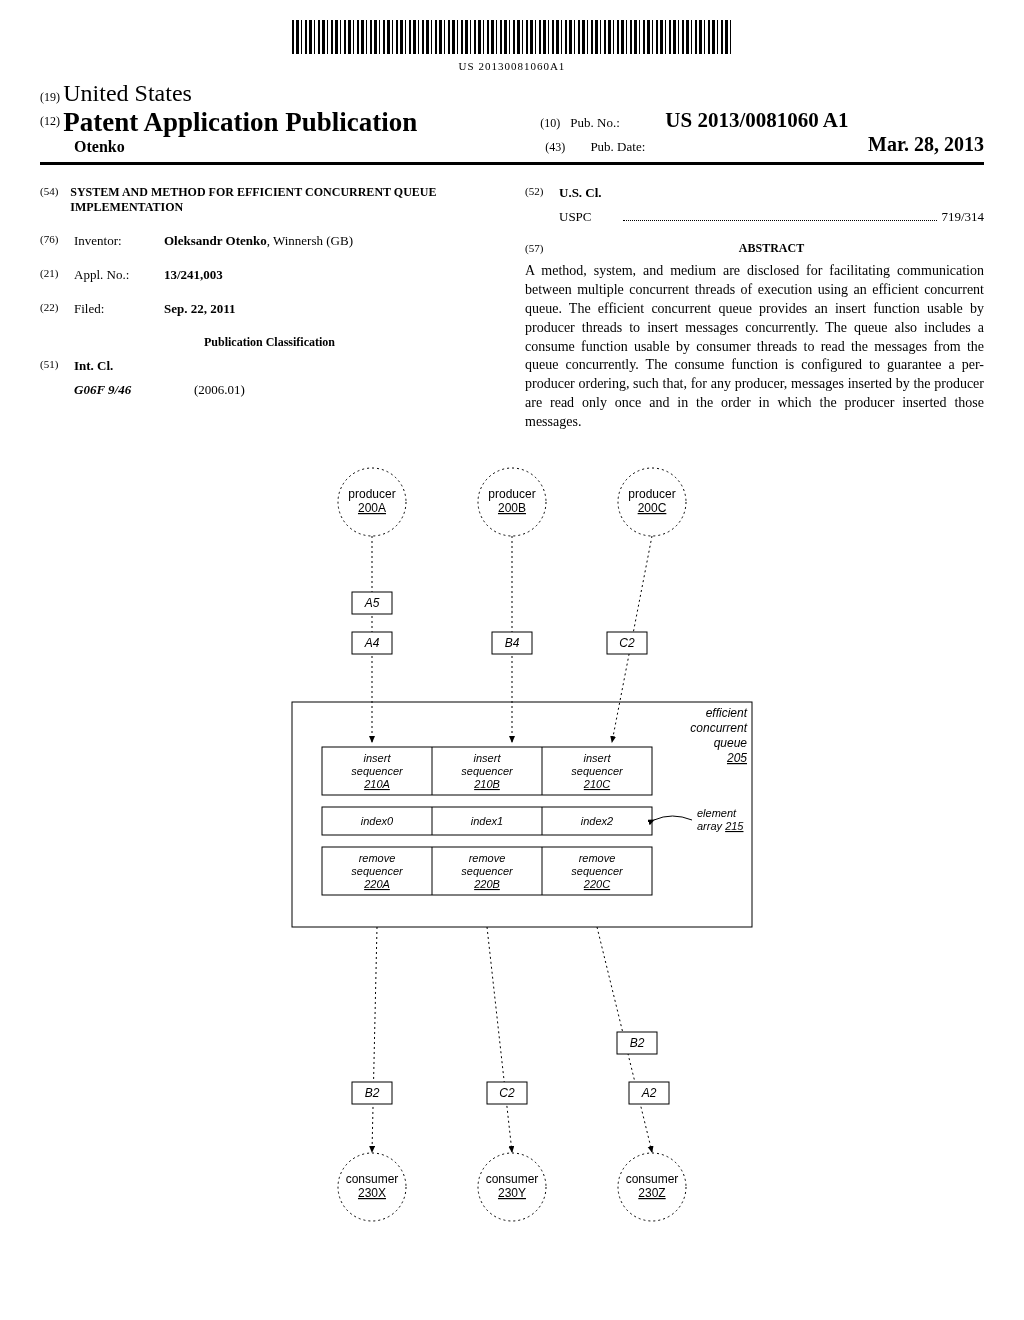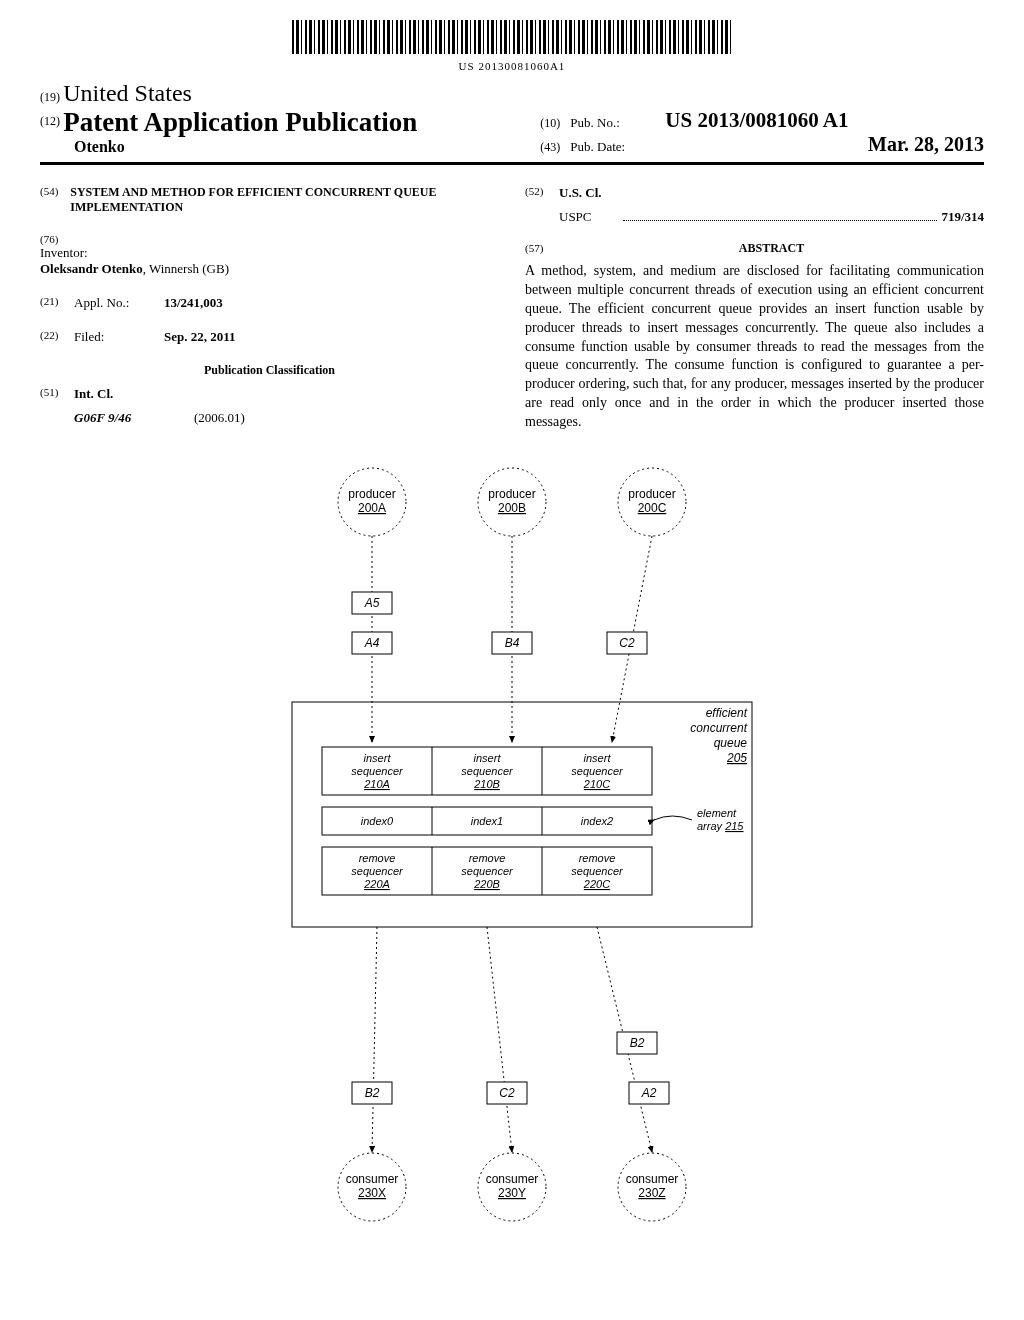--- a/index.html
+++ b/index.html
@@ -55,21 +55,21 @@
   .field-num { width: 34px; font-size: 11px; }
   .field-lbl { width: 90px; }
   .field-val { flex: 1; }
   .title54 { font-weight: bold; font-size: 12px; }
   .section-head { text-align: center; font-weight: bold; margin: 18px 0 8px; font-size: 12px; }
   .intcl-row { display:flex; }
   .intcl-code { font-style: italic; font-weight: bold; width: 120px; }
   .uspc-row { display: flex; align-items: baseline; }
   .uspc-lbl { width: 60px; }
   .dots { flex: 1; border-bottom: 1px dotted #000; margin: 0 4px; height: 10px; }
-  .uspc-val { font-weight: bold; }
+  .uspc-val { font-weight: normal; }
   .abstract-head { text-align: center; font-weight: bold; font-size: 12px; margin: 6px 0; }
   .abstract-body { text-align: justify; font-size: 14px; line-height: 1.35; }
   .figure-area {
     margin-top: 30px;
     display: flex;
     justify-content: center;
   }
   svg { font-family: Arial, Helvetica, sans-serif; }
 </style>
 </head>
@@ -93,37 +93,37 @@
     <div style="padding-left: 34px;">
       <span class="inventor-last">Otenko</span>
     </div>
   </div>
   <div class="header-right">
     <div style="display:flex; align-items:baseline;">
       <span class="small-num" style="width:30px;">(10)</span>
       <span class="pubno-lbl" style="width:95px;">Pub. No.:</span>
       <span class="pubno-val">US 2013/0081060 A1</span>
     </div>
-    <div style="display:flex; align-items:baseline;">
+    <div style="display:flex; align-items:baseline;text-align:center;">
       <span class="small-num" style="width:30px;">(43)</span>
       <span class="pubno-lbl" style="width:95px;">Pub. Date:</span>
       <span class="pubdate-val" style="margin-left:auto;">Mar. 28, 2013</span>
     </div>
   </div>
 </div>
 
 <hr class="thick">
 
 <div class="two-col">
   <div class="col">
     <div class="field-row">
       <div class="field-num">(54)</div>
       <div class="title54">SYSTEM AND METHOD FOR EFFICIENT CONCURRENT QUEUE IMPLEMENTATION</div>
     </div>
-    <div class="field-row" style="margin-top:18px;flex-direction:column;">
+    <div class="field-row" style="margin-top:18px;">
       <div class="field-num">(76)</div>
       <div class="field-lbl">Inventor:</div>
       <div class="field-val">
         <b>Oleksandr Otenko</b><span>, Winnersh (GB)</span>
       </div>
     </div>
     <div class="field-row" style="margin-top:18px;">
       <div class="field-num">(21)</div>
       <div class="field-lbl">Appl. No.:</div>
       <div class="field-val"><b>13/241,003</b></div>

